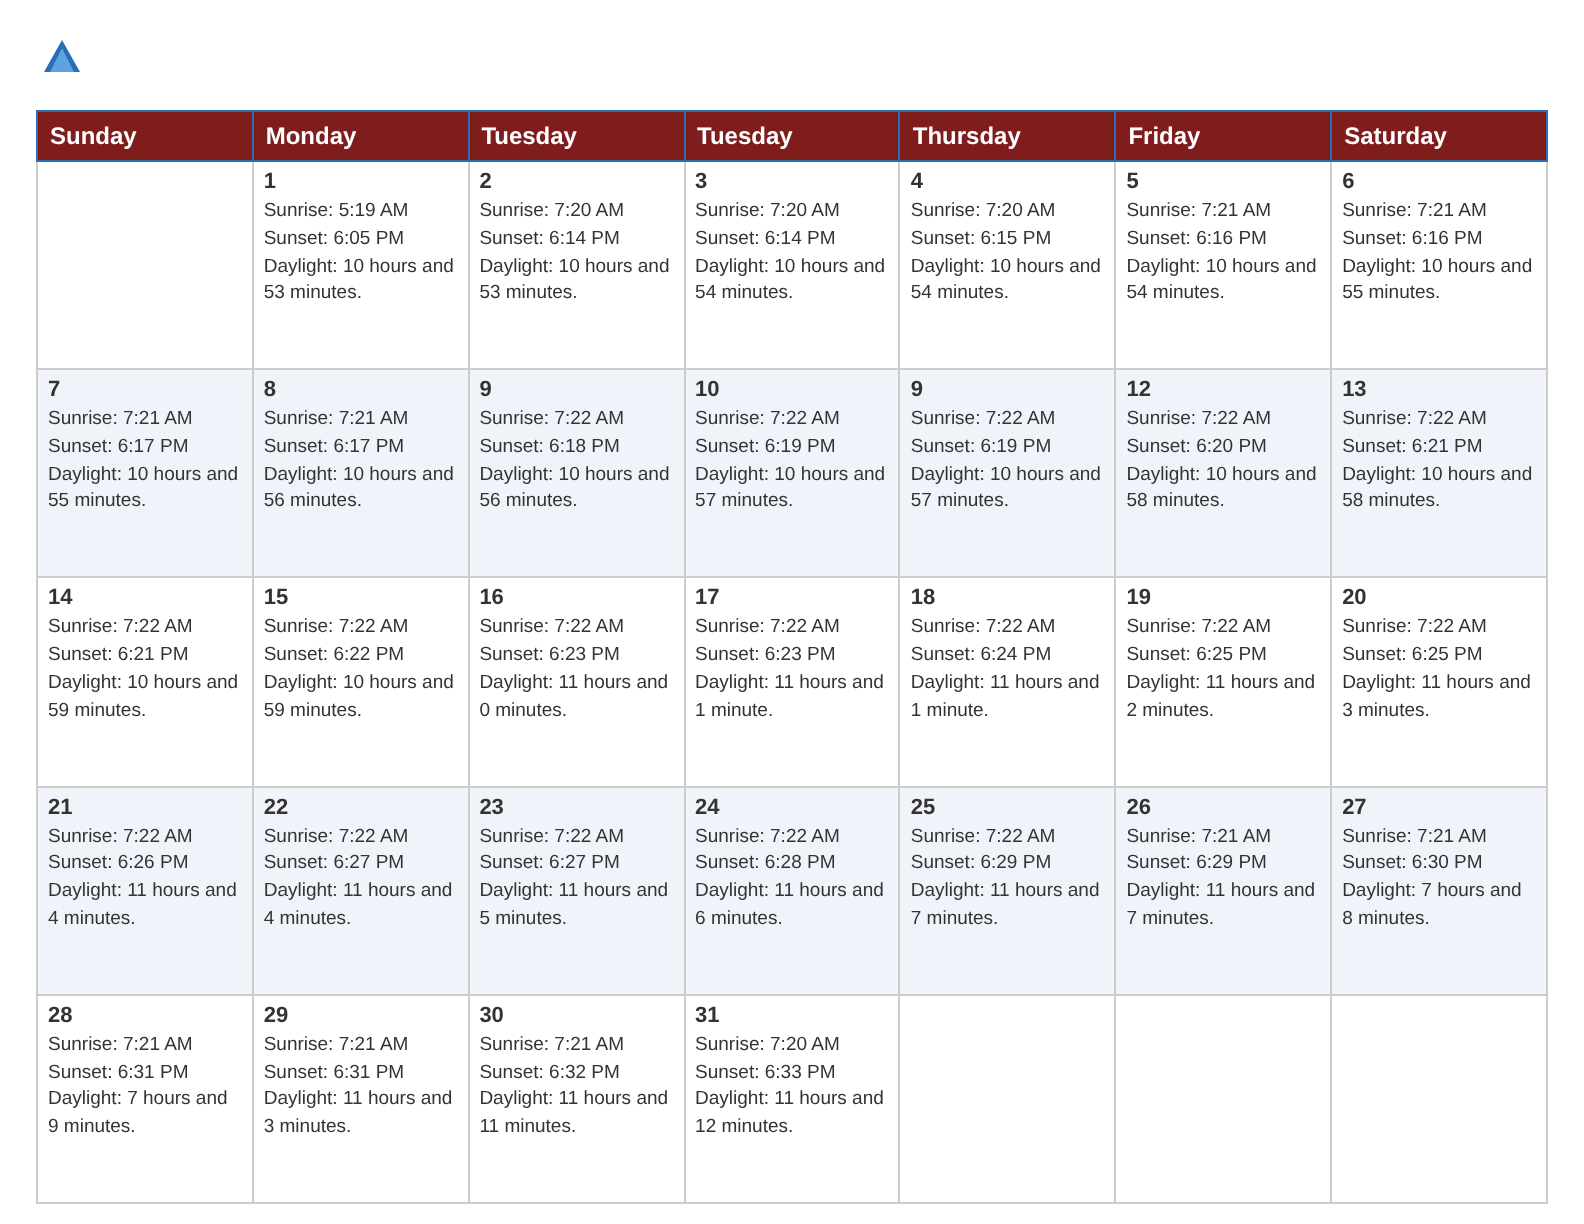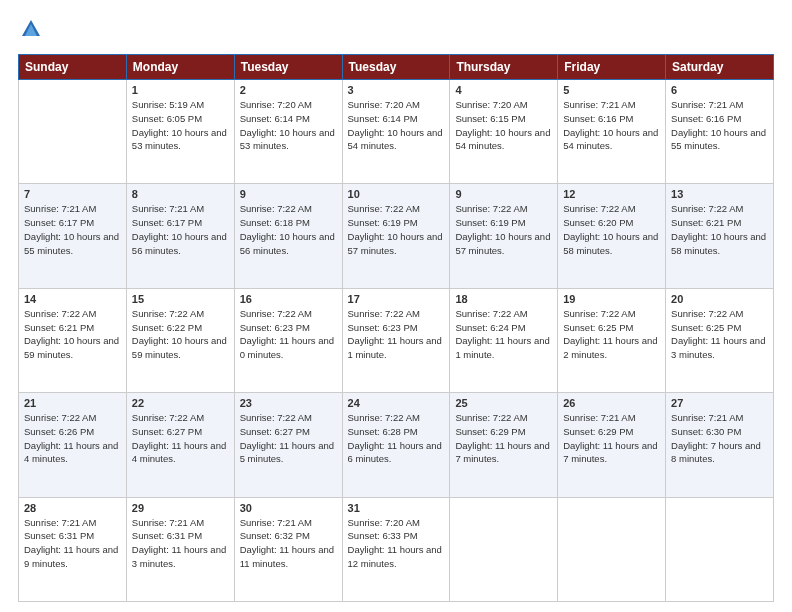--- a/index.html
+++ b/index.html
@@ -363,21 +363,21 @@
               <div>Daylight: 7 hours and 8 minutes.</div>
             </div>
           </td>
         </tr>
         <tr>
           <td>
             <span class="day-num">28</span>
             <div class="day-info">
               <div>Sunrise: 7:21 AM</div>
               <div>Sunset: 6:31 PM</div>
-              <div>Daylight: 11 hours and 9 minutes.</div>
+              <div>Daylight: 7 hours and 9 minutes.</div>
             </div>
           </td>
           <td>
             <span class="day-num">29</span>
             <div class="day-info">
               <div>Sunrise: 7:21 AM</div>
               <div>Sunset: 6:31 PM</div>
               <div>Daylight: 11 hours and 3 minutes.</div>
             </div>
           </td>

